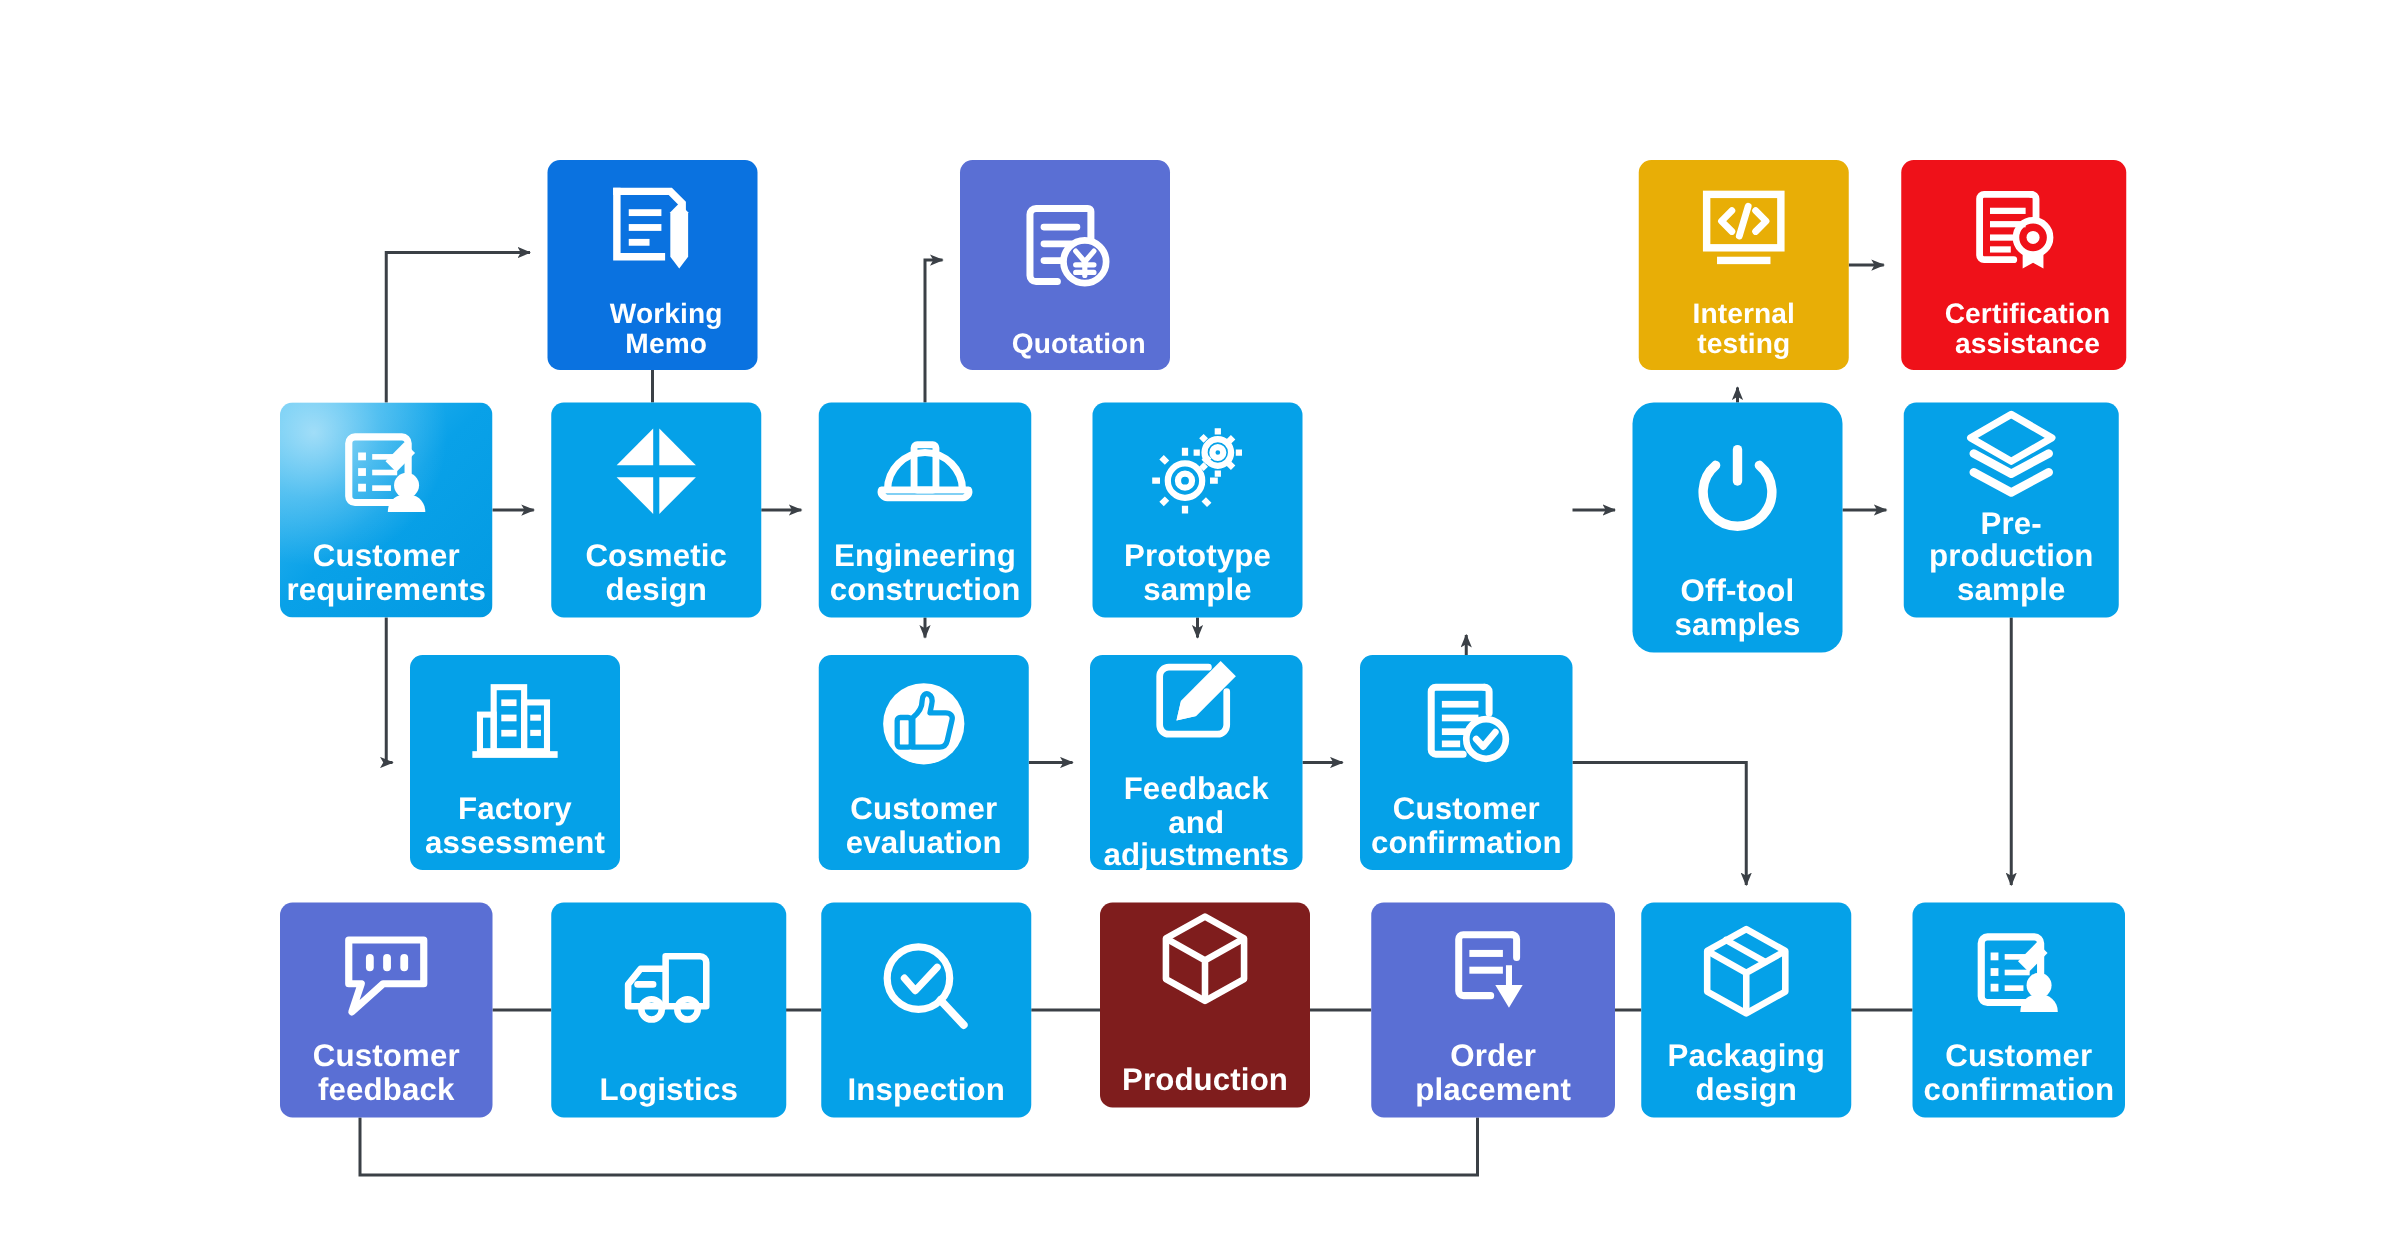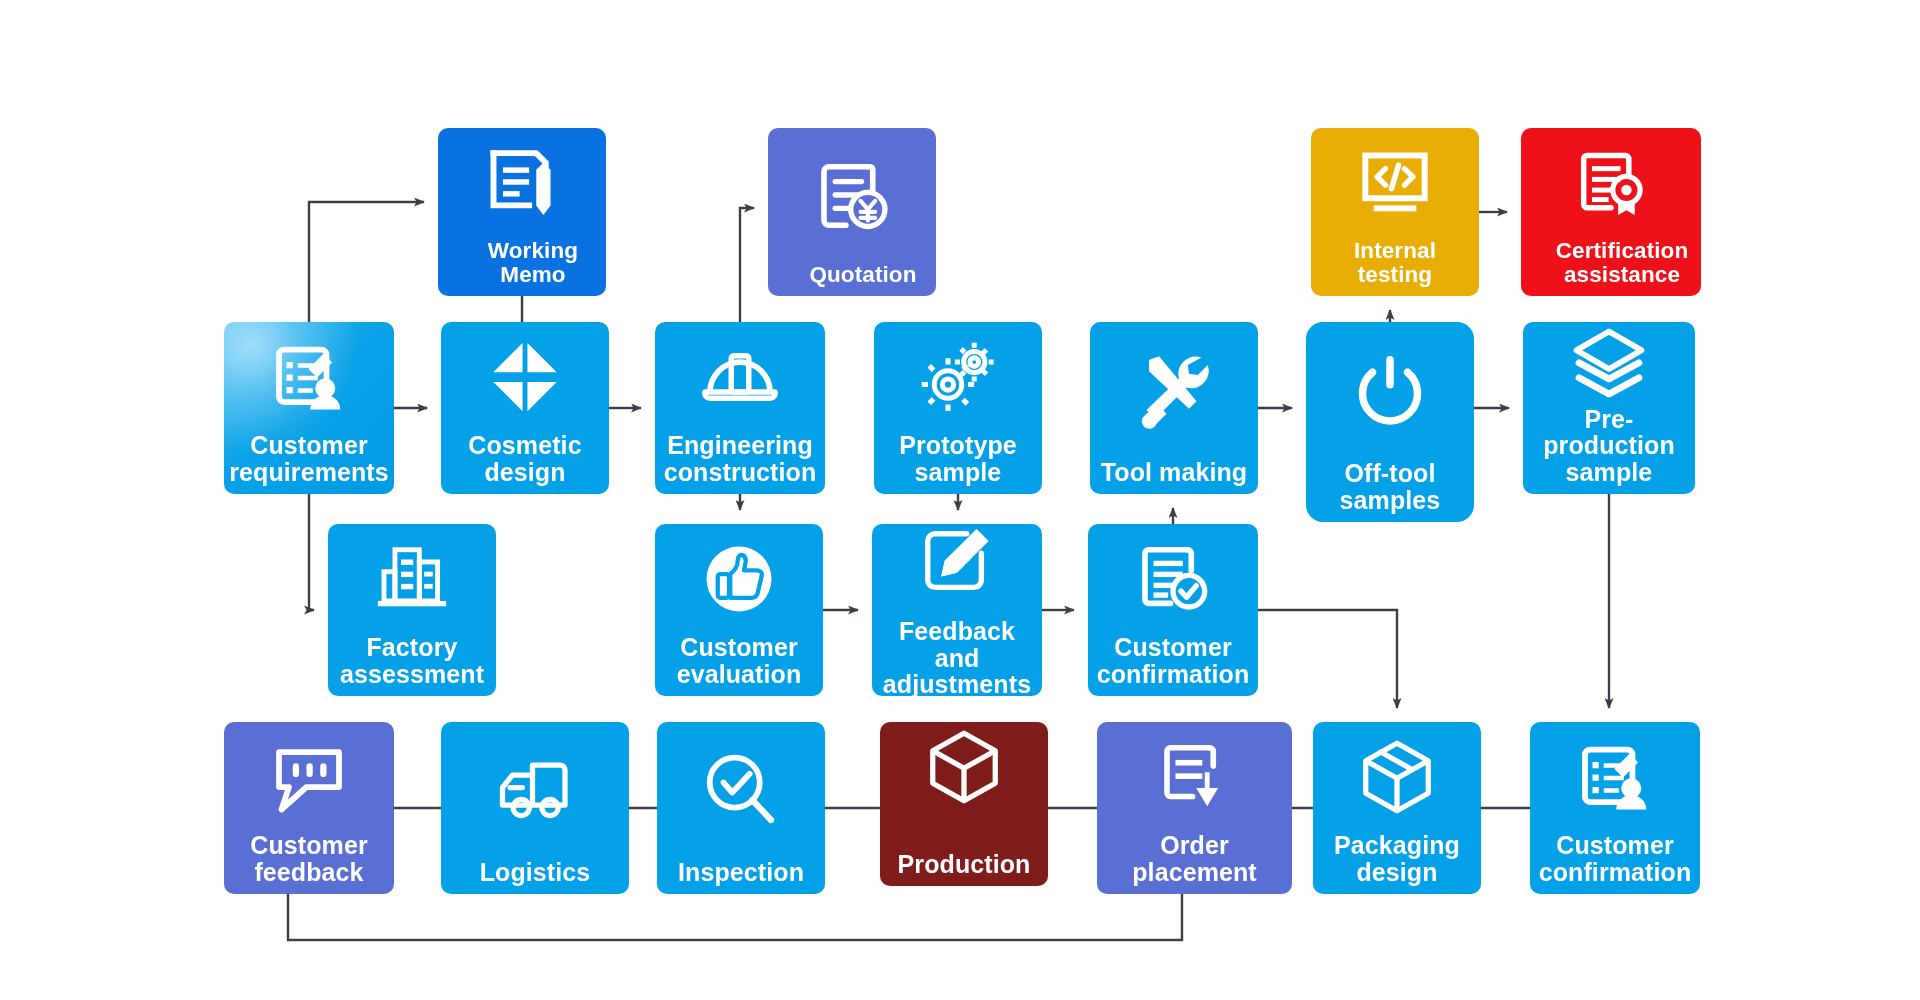--- a/index.html
+++ b/index.html
@@ -222,30 +222,20 @@
           <circle cx="45" cy="20" r="8.5"></circle>
           <circle cx="45" cy="20" r="3.5"></circle>
           <path d="M45 8.5v-4M45 31.5v4M33.5 20h-4M56.5 20h4M37.3 12.3l-2.8-2.8M52 27l2.8 2.8M37.3 27.7l-2.8 2.8M52 13l2.8-2.8"></path>
         </g>
       </svg>
     </div>
     <div class="lbl">Prototype
 sample</div>
   </div>
 
-  <div class="node sz-lg" style="left:1090px;top:322px;width:168px;height:172px;background:#05a1e8;">
-    <div class="ic">
-      <svg width="80" height="80" viewBox="0 0 64 64">
-        <path d="M12 8l8-3 30 36-6 6-32-30z" fill="#fff"></path>
-        <path d="M9 52a6 6 0 1 0 9 7l8-8-7-7-9 7z" fill="#fff"></path>
-        <path d="M54 6a14 14 0 0 0-18 17L10 48l7 7 25-25a14 14 0 0 0 17-18l-8 8-7-1-1-7z" fill="#fff"></path>
-      </svg>
-    </div>
-    <div class="lbl">Tool making</div>
-  </div>
 
   <div class="node sz-lg" style="left:1306px;top:322px;width:168px;height:200px;background:#05a1e8;border-radius:17px;">
     <div class="ic">
       <svg width="80" height="80" viewBox="0 0 64 64">
         <path d="M18 17a22 22 0 1 0 28 0" fill="none" stroke="#fff" stroke-width="6" stroke-linecap="round"></path>
         <rect x="29" y="4" width="6" height="26" rx="3" fill="#fff"></rect>
       </svg>
     </div>
     <div class="lbl">Off-tool
 samples</div>

